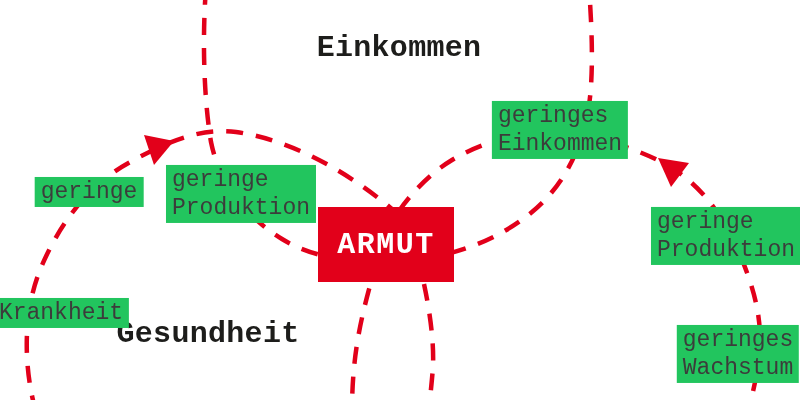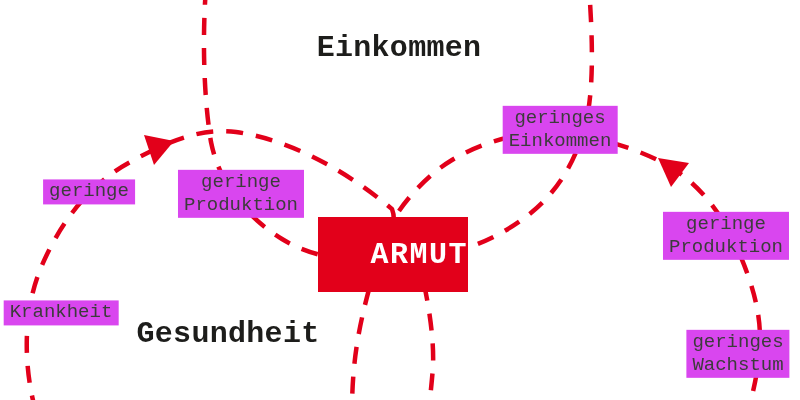--- a/index.html
+++ b/index.html
@@ -10,28 +10,28 @@
   .stage svg{position:absolute;left:0;top:0;}
   .cycle{fill:none;stroke:var(--red,#e2001a);stroke-width:4.5;stroke-dasharray:17 13;}
   .arrow{fill:var(--red,#e2001a);stroke:none;}
   .title{
     position:absolute;transform:translate(-50%,-50%);
     font-weight:bold;font-size:30px;letter-spacing:.3px;white-space:nowrap;
     color:var(--heading,#1d1d1b);background:#fff;padding:0 4px;
   }
   .nlabel{
     position:absolute;transform:translate(-50%,-50%);
-    font-size:19px;line-height:1.22;text-align:center;white-space:nowrap;
-    color:var(--label,#3c3c3b);background:#d946ef;padding:1px 6px;
+    font-size:23px;line-height:1.22;white-space:nowrap;
+    color:var(--label,#3c3c3b);background:#22c55e;padding:1px 6px;
   }
   .nlabel span{display:block;}
   .armut{
-    position:absolute;left:318px;top:217px;width:150px;height:75px;
+    position:absolute;left:318px;top:207px;width:136px;height:75px;
     background:var(--red,#e2001a);color:#fff;
-    display:flex;align-items:center;justify-content:flex-end;
+    display:flex;align-items:center;justify-content:center;
     font-weight:bold;font-size:30px;letter-spacing:1.5px;
   }
 </style>
 </head>
 <body>
 
 <div class="stage">
 
   <svg width="800" height="400" viewBox="0 0 800 400">
 
@@ -62,21 +62,21 @@
     <path class="cycle" d="M 424 284
          C 430 312, 434 342, 433 366
          C 432 382, 430 396, 429 412"></path>
 
     <polygon class="arrow" points="174,141 144,135 154,165"></polygon>
     <polygon class="arrow" points="658,158 689,163 671,187"></polygon>
   </svg>
 
   <div class="title" style="left:399px;top:48px;">Einkommen</div>
 
-  <div class="title" style="left:228px;top:334px;text-align:center;">Gesundheit</div>
+  <div class="title" style="left:208px;top:334px;text-align:center;">Gesundheit</div>
 
 
   <div class="nlabel" style="left:89px;top:192px;">
     <span>geringe</span>
   </div>
 
   <div class="nlabel" style="left:241px;top:194px;">
     <span>geringe</span>
     <span>Produktion</span>
   </div>

